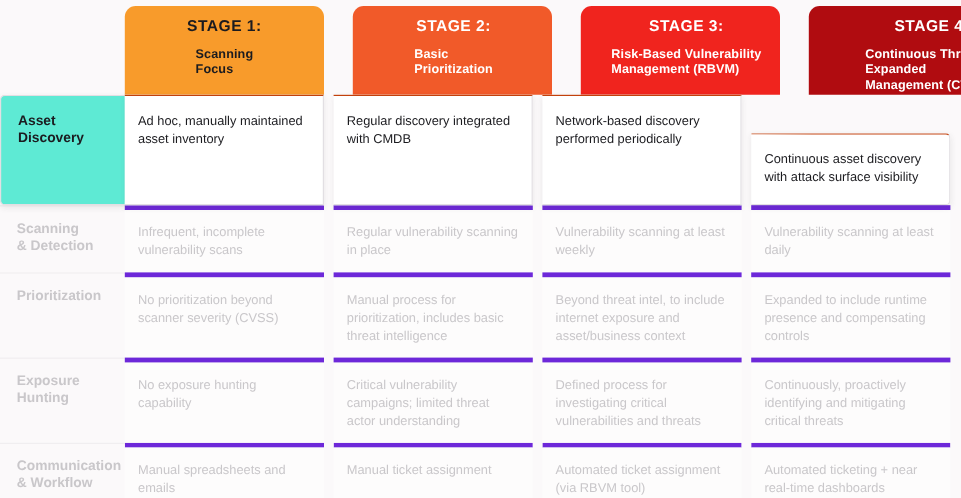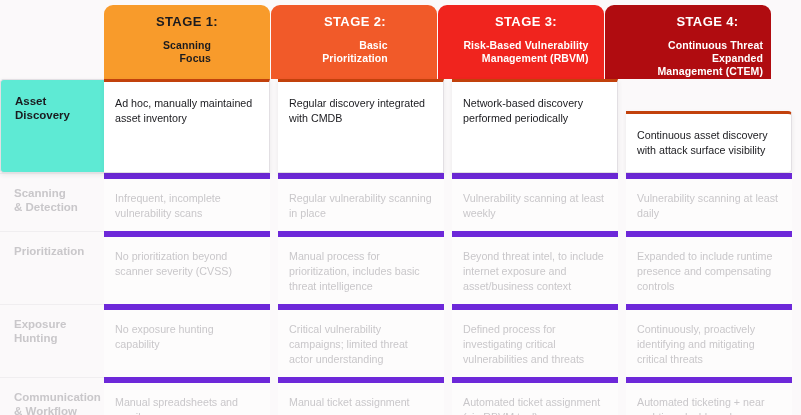--- a/index.html
+++ b/index.html
@@ -39,29 +39,29 @@
     height: 74px;
     display: flex;
   }
   .header-spacer {
     width: 104px;
     flex: 0 0 104px;
   }
   .stage-card {
     width: 166px;
     flex: 0 0 166px;
-    margin-right: 1px;
+    margin-right: 24px;
     border-radius: 9px 9px 0 0;
     box-sizing: border-box;
     padding: 9px 8px 6px 8px;
     display: flex;
     flex-direction: column;
     align-items: center;
     justify-content: flex-start;
-    text-align: right;
+    text-align: left;
   }
   .stage-num {
     font-size: 13px;
     font-weight: bold;
     letter-spacing: 0.4px;
     line-height: 15px;
     margin-bottom: 10px;
   }
   .stage-name {
     font-size: 10.5px;
@@ -102,21 +102,21 @@
     box-sizing: border-box;
     padding: 12px 11px 10px 11px;
     font-size: 10.7px;
     line-height: 15px;
     color: #c9c7ca;
     background: #fdfcfc;
   }
 
   
   .row.faded .cell {
-    border-top: 6px solid #6d28d9;
+    border-top: 4px solid #6d28d9;
   }
   .row.faded .row-label {
     border-top: 1px solid #f0eef0;
   }
   .row.faded:first-child .cell,
   .row.faded:first-child .row-label {
     border-top: none;
   }
 
   
@@ -134,21 +134,21 @@
     background: #5eead4;
     border: 1px solid #e2dfe3;
     border-right: none;
     border-radius: 4px 0 0 4px;
     box-shadow: 0 2px 5px rgba(60,50,60,0.09);
     padding: 14px 10px 14px 14px;
   }
   .row.active .cell {
     color: #1b1b1f;
     background: #ffffff;
-    border-top: 3px solid #c2410c;
+    border-top: 1px solid #c2410c;
     border-bottom: 1px solid #e2dfe3;
     border-right: 1px solid #e2dfe3;
     box-shadow: 0 2px 5px rgba(60,50,60,0.09);
     padding: 14px 11px 14px 11px;
     border-radius: 0;
   }
   .row.active .cell:last-of-type {
     border-radius: 0 4px 4px 0;
     margin-top: 32px;
   }

